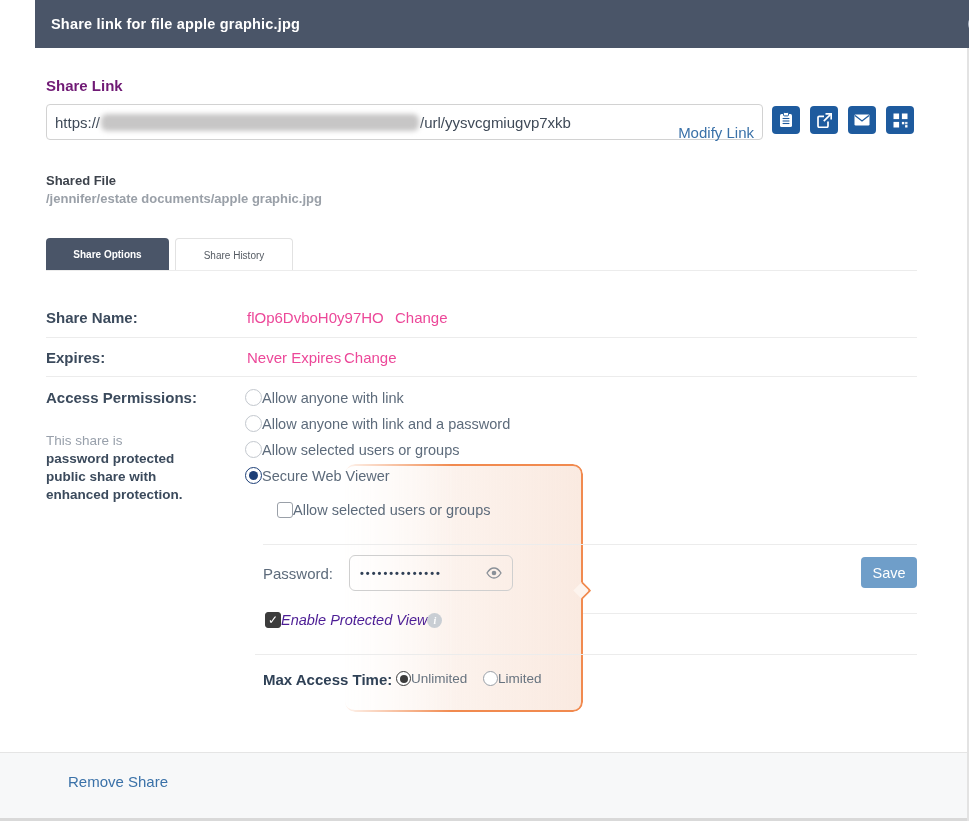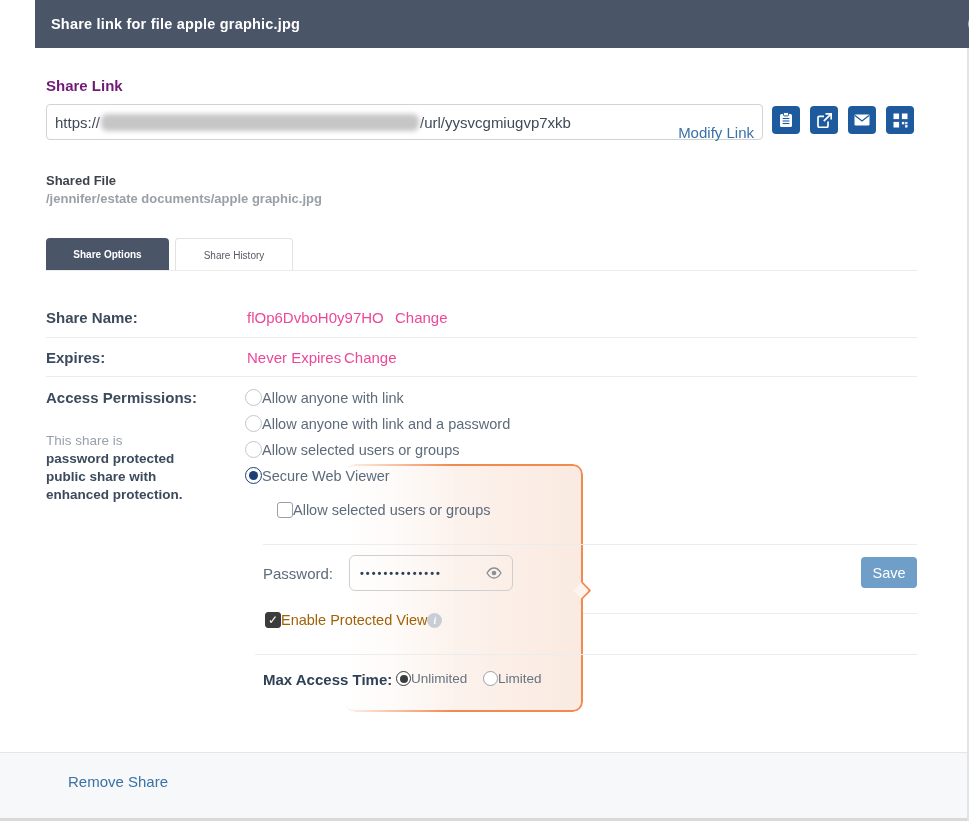--- a/index.html
+++ b/index.html
@@ -211,21 +211,21 @@
         <circle cx="8" cy="6" r="2.3" fill="#8a9098"></circle>
       </svg>
     </span>
   </div>
   <button class="abs save-btn">Save</button>
 
   <div class="divider" style="left:583px; top:613px; width:334px;"></div>
 
   <div class="radio-row" style="left:265px; top:612px;">
     <span class="checkbox checked">✓</span>
-    <span class="radio-label" style="color:#a16207;">Enable Protected View</span>
+    <span class="radio-label" style="color:#4c1d95;font-style:italic;">Enable Protected View</span>
     <span class="info-icon">i</span>
   </div>
 
   <div class="divider" style="left:255px; top:654px; width:662px;"></div>
 
   <div class="max-label">Max Access Time:</div>
   <div class="radio-row" style="left:396px; top:671px;">
     <span class="radio sel-dark"></span>
     <span class="max-opt-label">Unlimited</span>
   </div>

